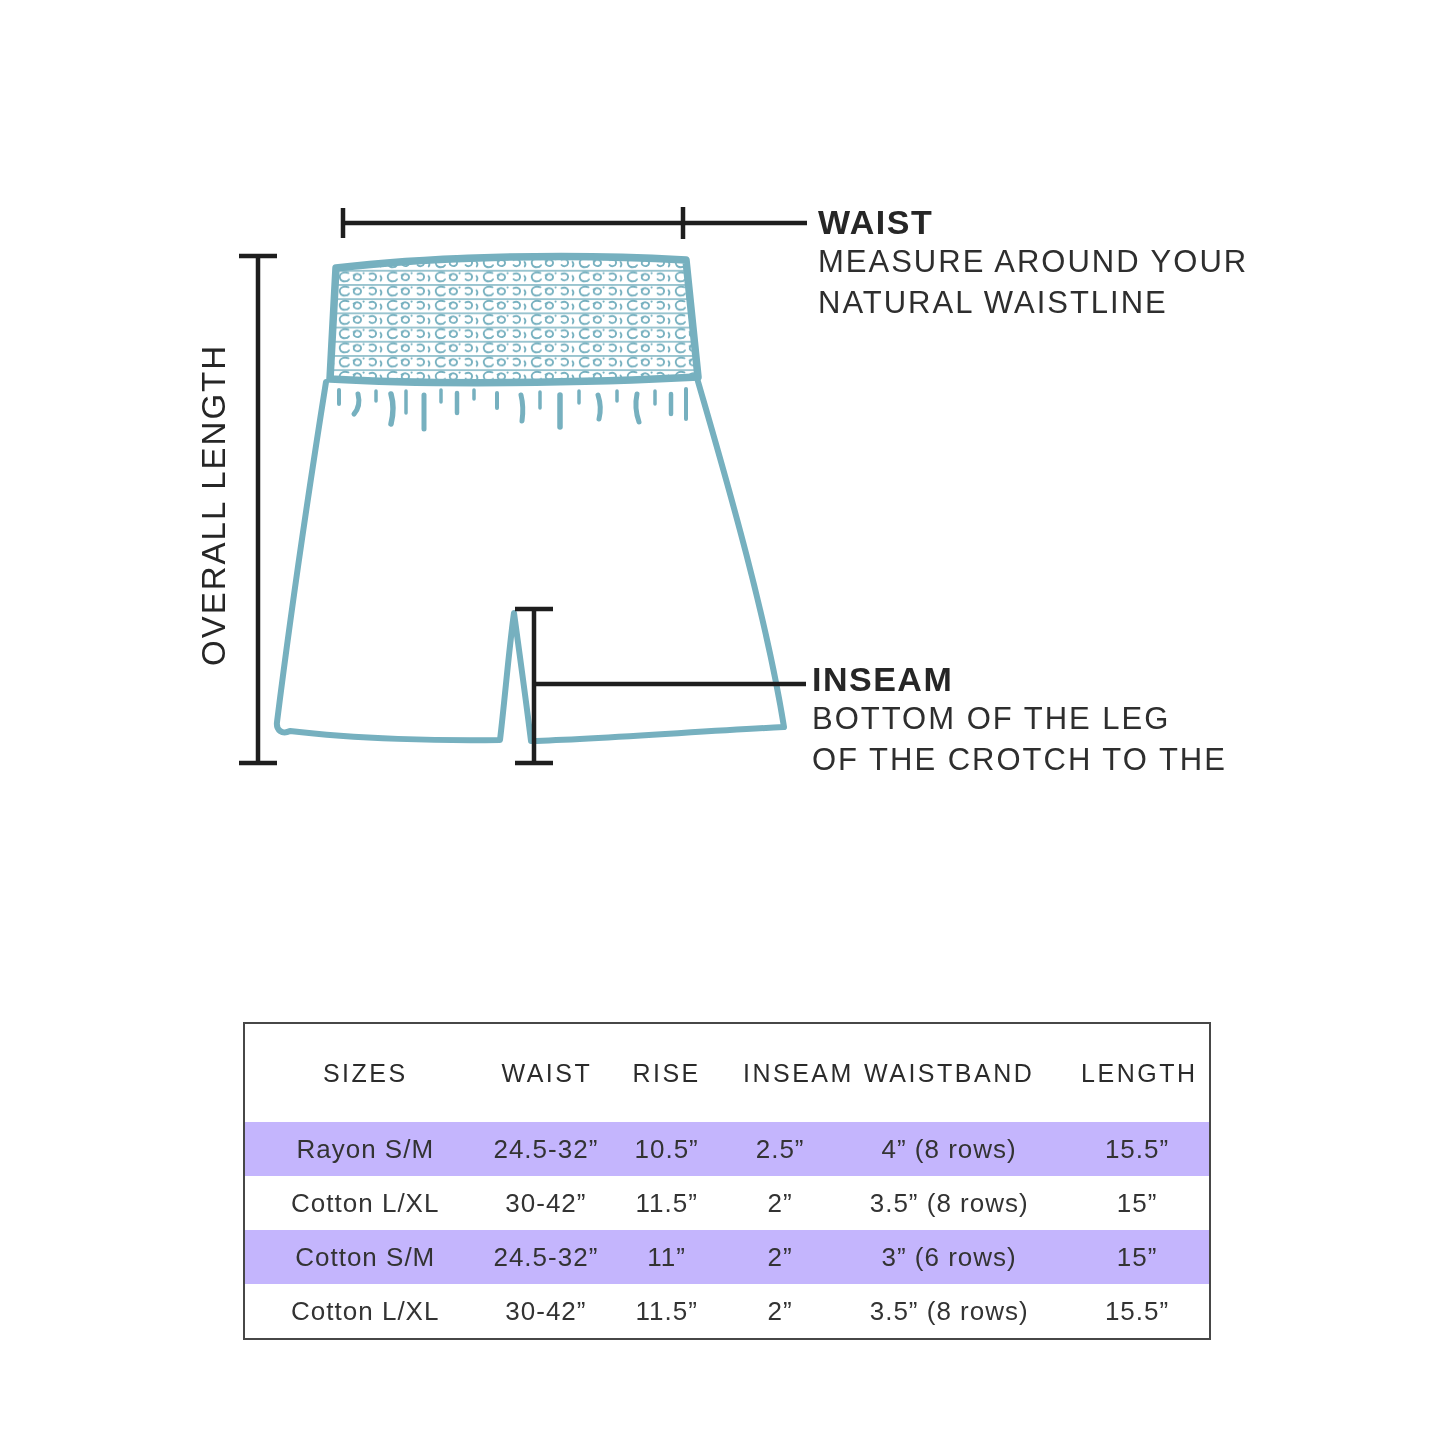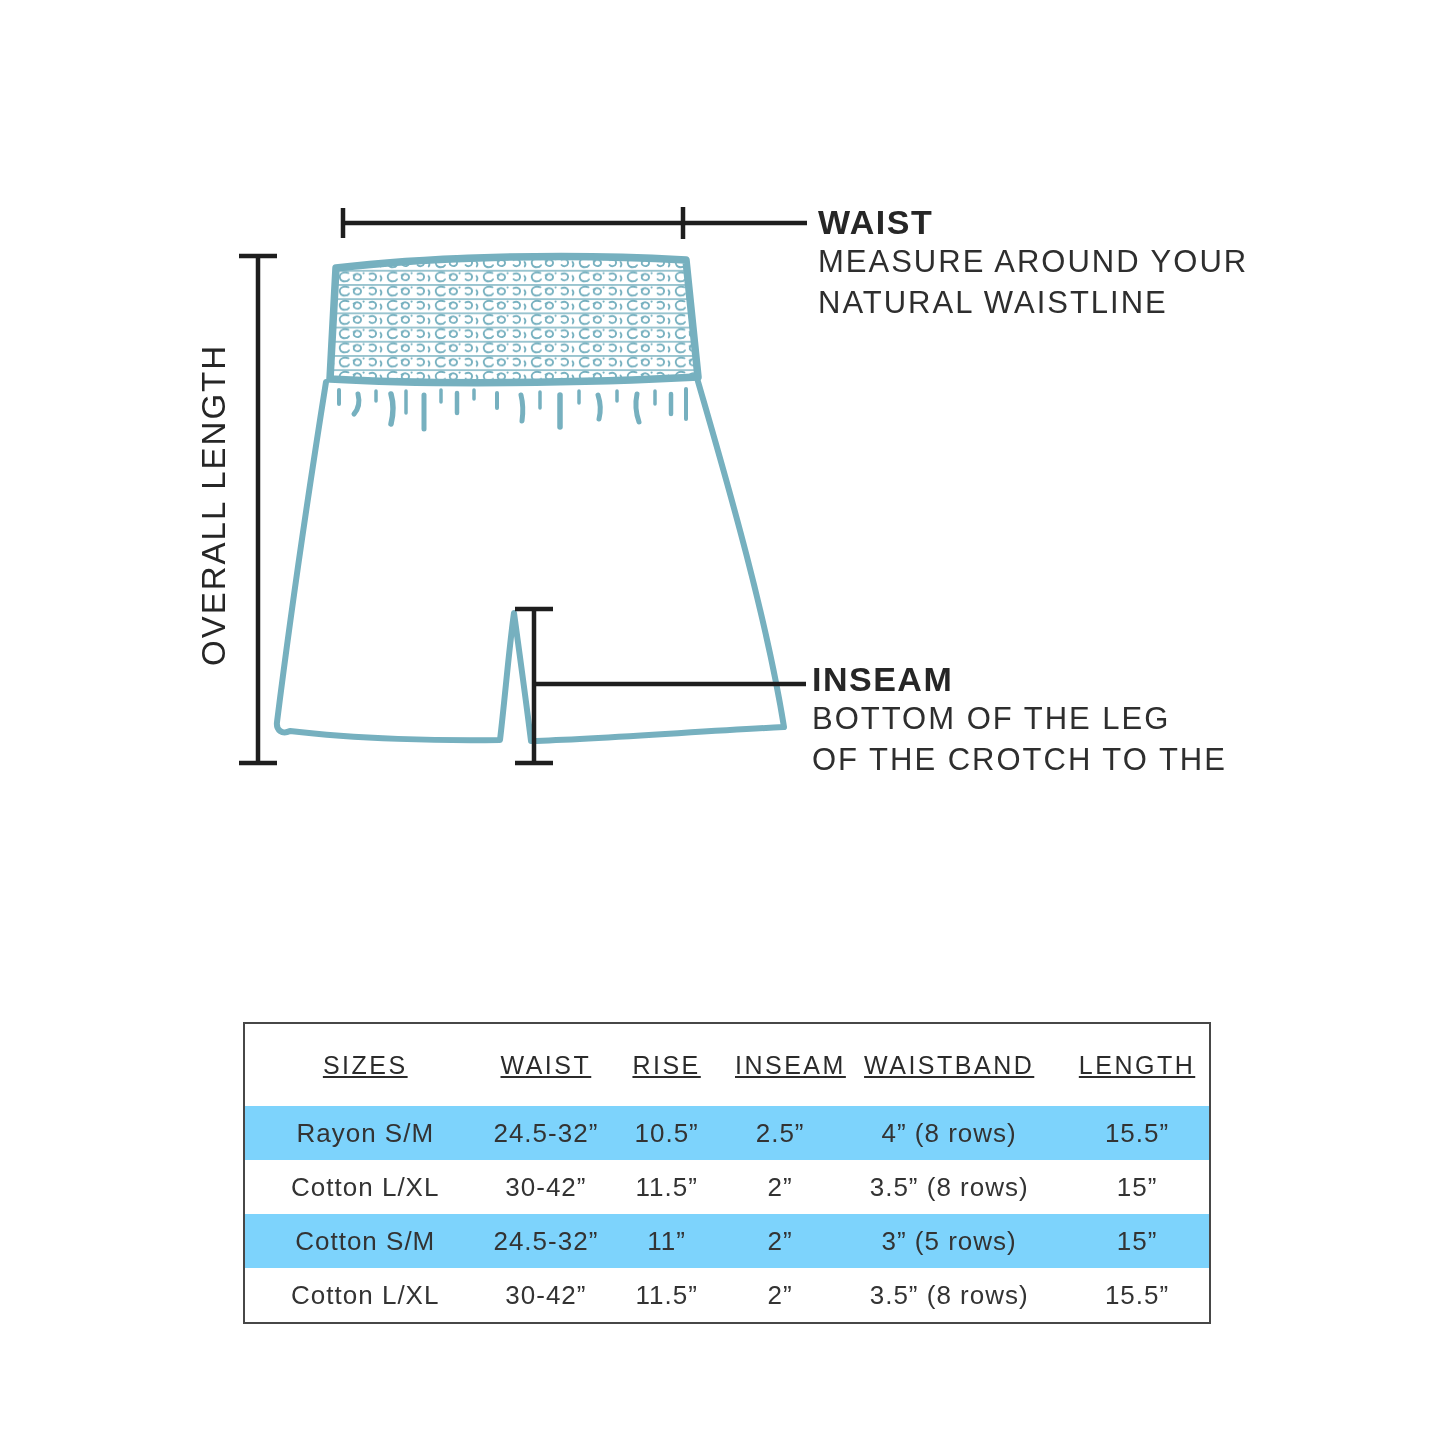--- a/index.html
+++ b/index.html
@@ -28,27 +28,27 @@
   }
 
   
   .size-table{
     position:absolute;left:243px;top:1022px;width:968px;
     border:2px solid #474747;border-collapse:collapse;table-layout:fixed;
     background:#ffffff;
   }
   .size-table th{
     height:66px;font-size:25px;font-weight:500;letter-spacing:2.5px;
-    color:#2b2b2b;text-align:center;vertical-align:middle;padding:8px;text-decoration:underline;
+    color:#2b2b2b;text-align:center;vertical-align:middle;padding:16px;
   }
   .size-table td{
     height:54px;font-size:26px;font-weight:400;letter-spacing:1px;
     color:#333333;text-align:center;vertical-align:middle;padding:0;
   }
-  .size-table tr.shaded{background:#7dd3fc;}
+  .size-table tr.shaded{background:#c4b5fd;}
 </style>
 </head>
 <body>
 
 <div class="canvas">
 
   <svg class="diagram-svg" width="1445" height="1445" viewBox="0 0 1445 1445">
     <defs>
       <pattern id="smock" width="48" height="14.2" patternUnits="userSpaceOnUse">
         <g fill="none" stroke="#76b0bf" stroke-width="1.8" stroke-linecap="round">
@@ -165,21 +165,21 @@
         <td>11.5”</td>
         <td>2”</td>
         <td>3.5” (8 rows)</td>
         <td>15”</td>
       </tr>
       <tr class="shaded">
         <td>Cotton S/M</td>
         <td>24.5-32”</td>
         <td>11”</td>
         <td>2”</td>
-        <td>3” (5 rows)</td>
+        <td>3” (6 rows)</td>
         <td>15”</td>
       </tr>
       <tr>
         <td>Cotton L/XL</td>
         <td>30-42”</td>
         <td>11.5”</td>
         <td>2”</td>
         <td>3.5” (8 rows)</td>
         <td>15.5”</td>
       </tr>

